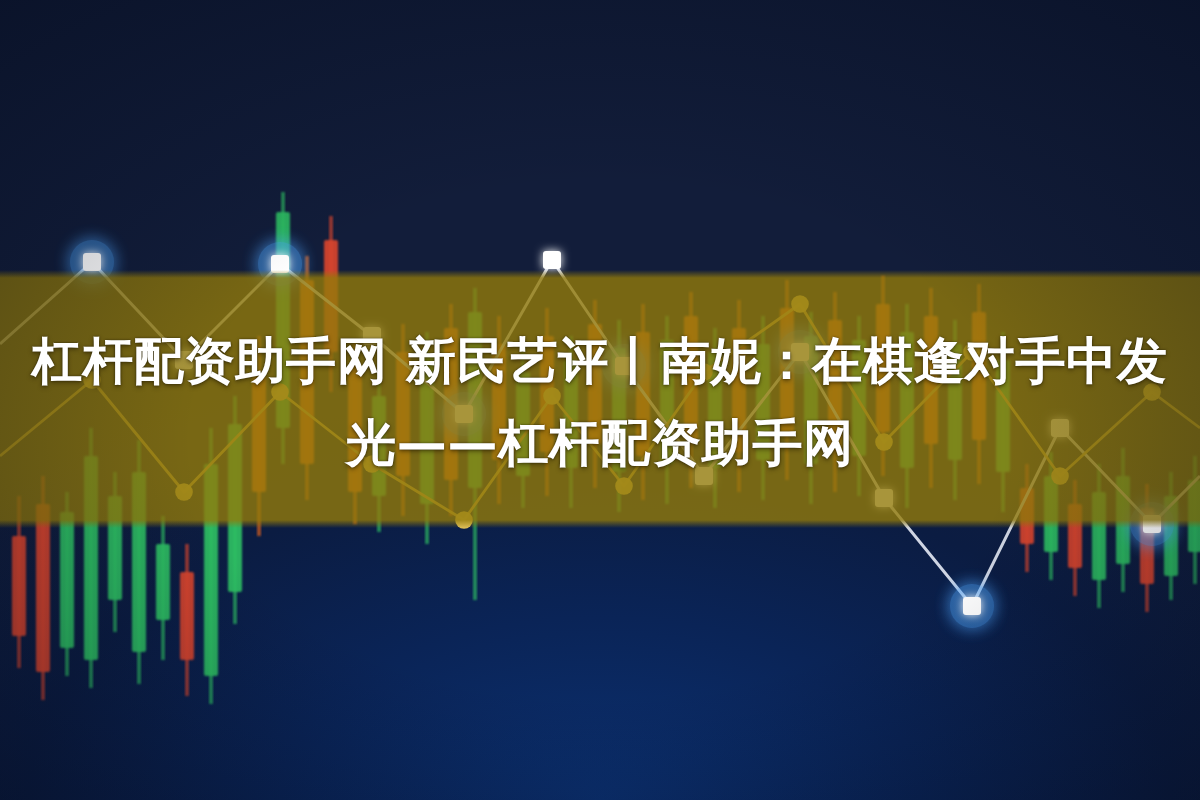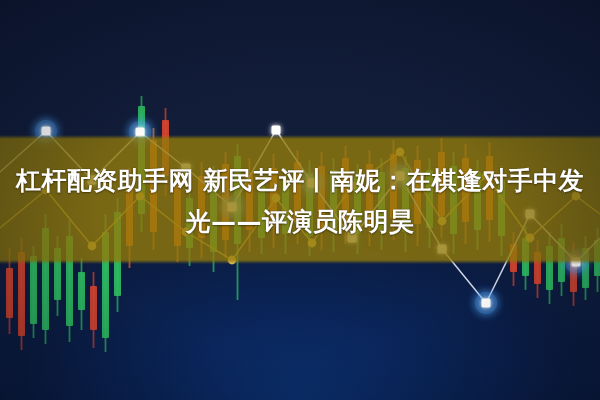--- a/index.html
+++ b/index.html
@@ -245,17 +245,17 @@
         <circle cx="576" cy="196" r="4.4" fill="#e8c65a" opacity="0.95"></circle>
       </g>
   </svg>
 
   <div class="band" style="top: 139px; height: 121px; background: rgba(146, 122, 10, 0.8);"></div>
   <div class="band-soft-top" style="top: 135px;"></div>
   <div class="band-soft-bot" style="top: 260px;"></div>
 
   <div class="title-wrap" style="top: 160px;">
     <div class="title-line l1" style="color: rgb(255, 255, 255);">杠杆配资助手网 新民艺评丨南妮：在棋逢对手中发</div>
-    <div class="title-line l2" style="color: rgb(255, 255, 255);">光——评演员陈明昊</div>
+    <div class="title-line l2" style="color: rgb(255, 255, 255);">光——杠杆配资助手网</div>
   </div>
 
   <div class="bg-vignette"></div>
 </div>
 
 </body></html>

